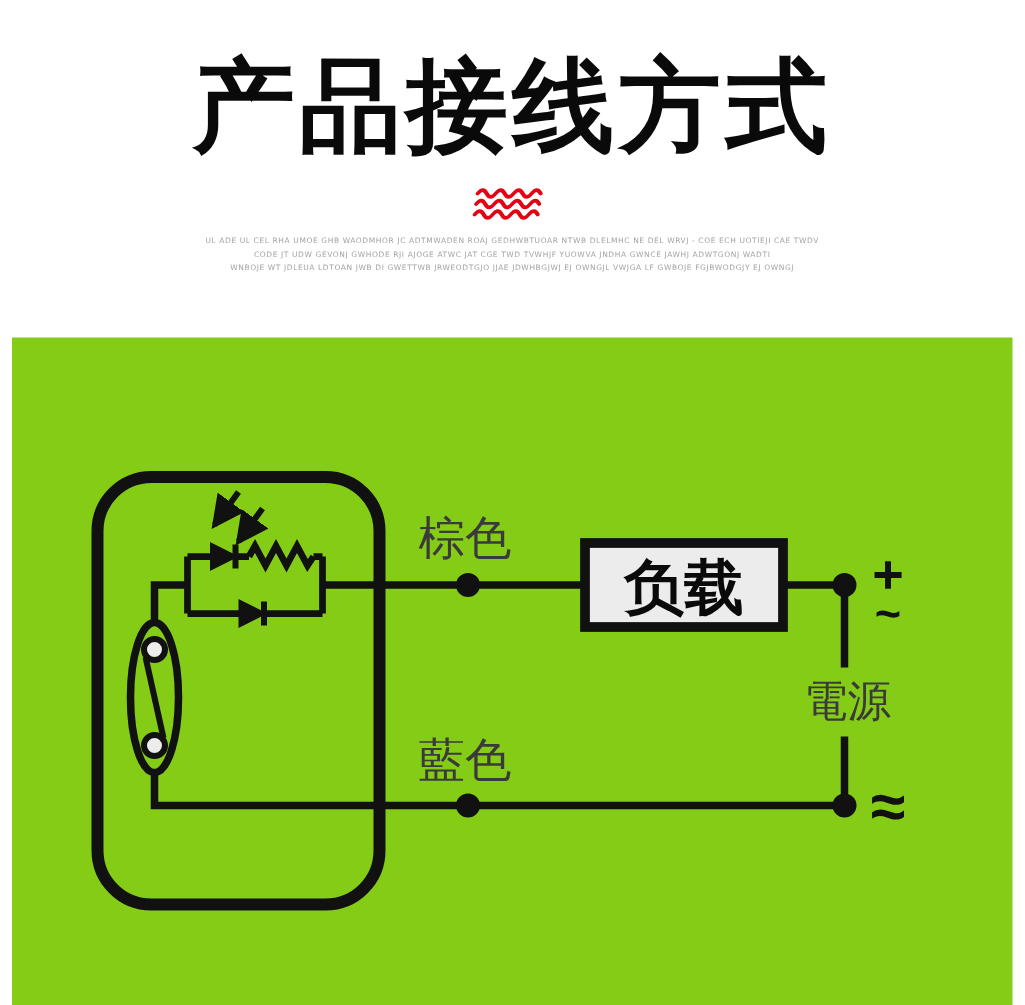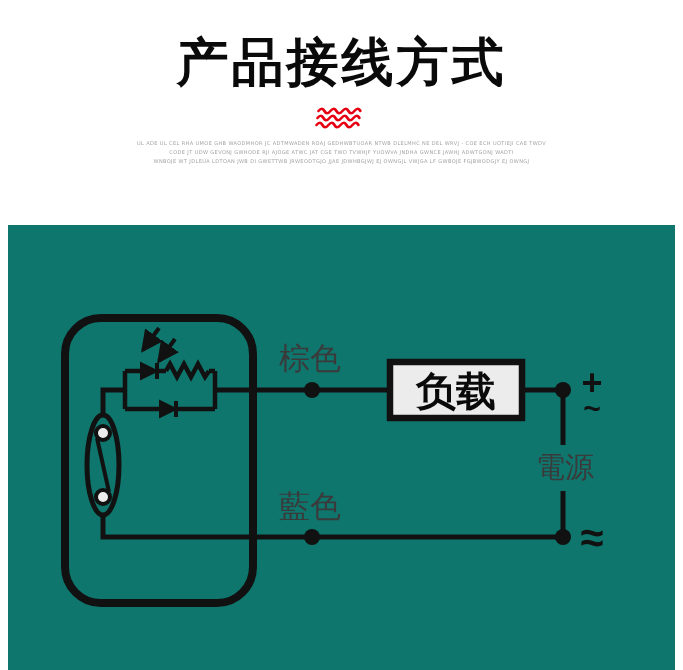--- a/index.html
+++ b/index.html
@@ -5,41 +5,41 @@
   * { margin:0; padding:0; box-sizing:border-box; }
   html,body { width:683px; height:670px; }
   body {
     background:#ffffff;
     font-family:"Liberation Sans", sans-serif;
     position:relative;
     overflow:hidden;
   }
   .header { padding-top:34px; text-align:center; }
   .title {
-    font-size:52px;
+    font-size:68px;
     font-weight:900;
     color:#0a0a0a;
     letter-spacing:3px;
     line-height:1.1;
   }
   .waves { display:block; margin:16px auto 8px; }
   .fineprint {
     width:480px;
     margin:0 auto;
     color:#a3a3a3;
     font-size:5px;
     line-height:9px;
     letter-spacing:.4px;
     text-align:center;
     font-family:"DejaVu Sans", sans-serif;
   }
   .panel {
     position:absolute;
     left:8px; right:8px; top:225px; bottom:0;
-    background:#0f766e;
+    background:#84cc16;
   }
   .panel svg { display:block; width:100%; height:100%; }
   .wire { stroke:#111; stroke-width:5; fill:none; }
   .sym  { stroke:#111; stroke-width:4.5; fill:none; }
   .cjk  { font-family:"Liberation Sans", sans-serif; }
 </style>
 </head>
 <body>
 
 <div class="header">

